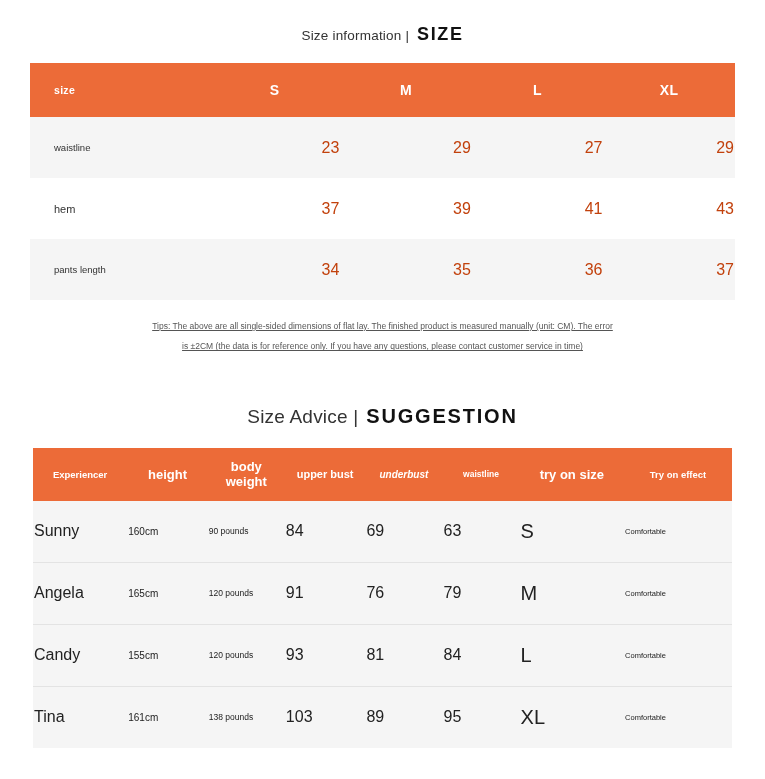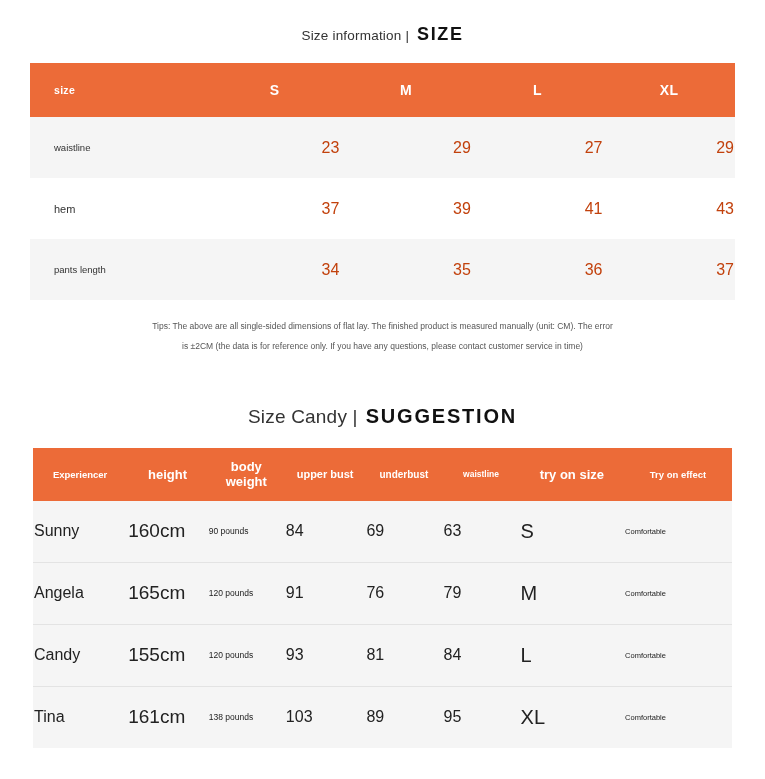--- a/index.html
+++ b/index.html
@@ -94,20 +94,21 @@
   td.label-mid { font-size: 11px !important; }
 
   
   .tips {
     margin: 16px auto 0 auto;
     width: 640px;
     text-align: center;
     font-size: 8.5px;
     line-height: 2.4;
     color: #555555;
+    text-decoration: underline;
   }
 
   
   .sugg-table-wrap {
     margin: 20px 33px 0 33px;
   }
   table.sugg-table {
     width: 100%;
     border-collapse: collapse;
     table-layout: fixed;
@@ -136,21 +137,21 @@
   .col-h     { font-size: 13px; }
   .col-bw    { font-size: 13px; }
   .col-ub    { font-size: 11px; }
   .col-und   { font-size: 10px; }
   .col-wl    { font-size: 8.5px; }
   .col-try   { font-size: 13px; }
   .col-eff   { font-size: 9.5px; }
 
   
   td.b-name  { font-size: 16px; }
-  td.b-h     { font-size: 19px; margin-top: 8px; }
+  td.b-h     { font-size: 10px; margin-top: 8px; }
   td.b-bw    { font-size: 8.5px; color: #333333; }
   td.b-ub    { font-size: 16px; }
   td.b-und   { font-size: 16px; }
   td.b-wl    { font-size: 16px; }
   td.b-try   { font-size: 20px; }
   td.b-eff   { font-size: 7.5px; color: #333333; }
 </style>
 </head>
 <body>
 
@@ -197,33 +198,33 @@
       </tbody>
     </table>
   </div>
 
   <div class="tips">
     <div>Tips: The above are all single-sided dimensions of flat lay. The finished product is measured manually (unit: CM). The error</div>
     <div>is ±2CM (the data is for reference only. If you have any questions, please contact customer service in time)</div>
   </div>
 
   <div class="section-heading" id="suggestion-heading">
-    <span class="heading-left">Size Candy |</span>
+    <span class="heading-left">Size Advice |</span>
     <span class="heading-right">SUGGESTION</span>
   </div>
 
   <div class="sugg-table-wrap">
     <table class="sugg-table">
       <thead>
         <tr>
           <th class="col-exp" style="width:13.5%;">Experiencer</th>
           <th class="col-h" style="width:11.5%;">height</th>
           <th class="col-bw" style="width:11%;">body weight</th>
           <th class="col-ub" style="width:11.5%;">upper bust</th>
-          <th class="col-und" style="width:11%;">underbust</th>
+          <th class="col-und" style="width:11%;font-style:italic;">underbust</th>
           <th class="col-wl" style="width:11%;">waistline</th>
           <th class="col-try" style="width:15%;">try on size</th>
           <th class="col-eff" style="width:15.5%;">Try on effect</th>
         </tr>
       </thead>
       <tbody>
         <tr>
           <td class="b-name">Sunny</td>
           <td class="b-h">160cm</td>
           <td class="b-bw">90 pounds</td>

